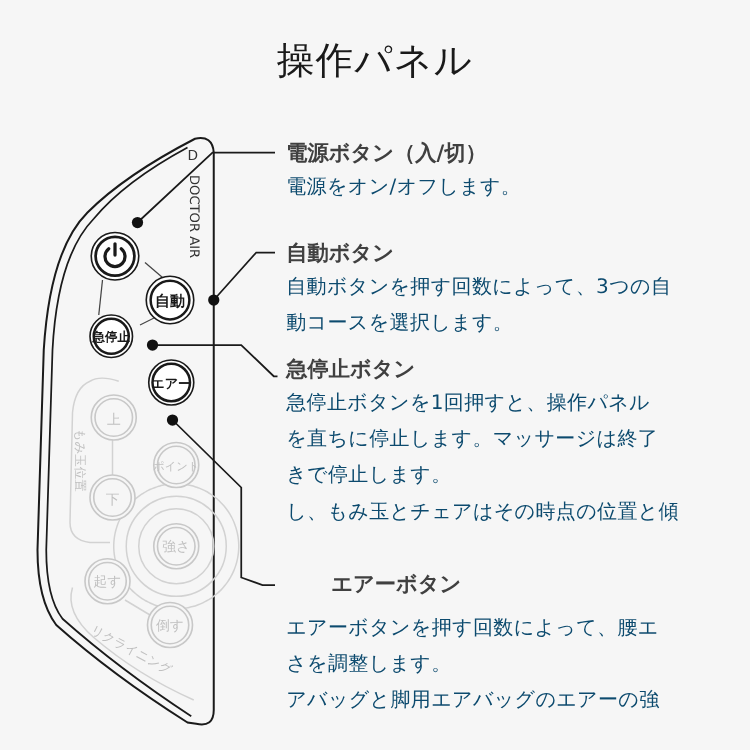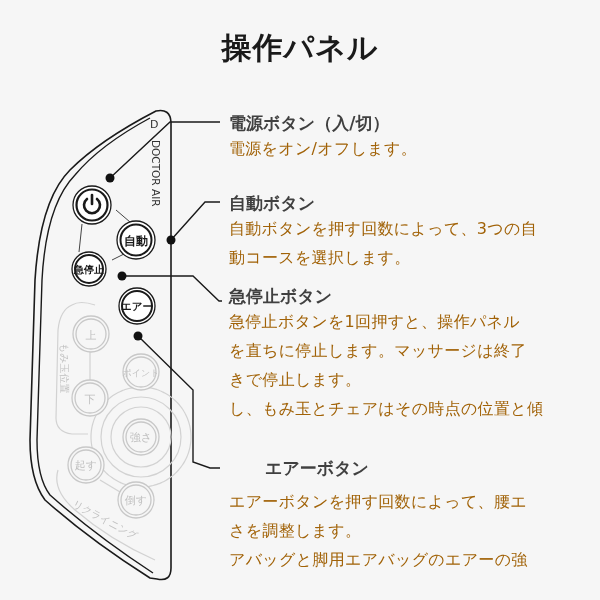--- a/index.html
+++ b/index.html
@@ -1,22 +1,22 @@
 <!DOCTYPE html>
 <html><head>
   <meta charset="utf-8">
   <style>
     html, body { margin:0; padding:0; }
     body { width:600px; height:600px; background:#f6f6f6; position:relative; overflow:hidden;
       font-family:"DejaVu Sans", "Liberation Sans", sans-serif; color:#222; }
-    .title { position:absolute; left:0; width:600px; top:28px; text-align:center; font-size:30px; font-weight:bold; letter-spacing:1px; color:#1a1a1a; }
+    .title { position:absolute; left:0; width:600px; top:28px; text-align:center; font-size:30px; font-weight:normal; letter-spacing:1px; color:#1a1a1a; }
     svg.diagram { position:absolute; left:0; top:0; }
     .section { position:absolute; left:229px; width:360px; }
     .section h3 { margin:0; font-size:17px; font-weight:bold; color:#404040; line-height:22px; }
-    .section p { margin:0; font-size:16px; line-height:29px; color:#a16207; letter-spacing:0.3px; }
+    .section p { margin:0; font-size:16px; line-height:29px; color:#0c4a6e; letter-spacing:0.3px; }
   </style>
 </head>
 <body>
 
 <div class="title">操作パネル</div>
 
 <svg class="diagram" width="600" height="600" viewBox="0 0 600 600">
 
   <g fill="none" stroke="#1a1a1a">
     <path d="M156,111 Q170,108 171,122 L171,568 Q171,582 157,579 L150,578 Q90,540 45,500 Q30,480 30,440 L35,280 Q40,200 70,170 Q100,140 156,111 Z" stroke-width="1.6"></path>

